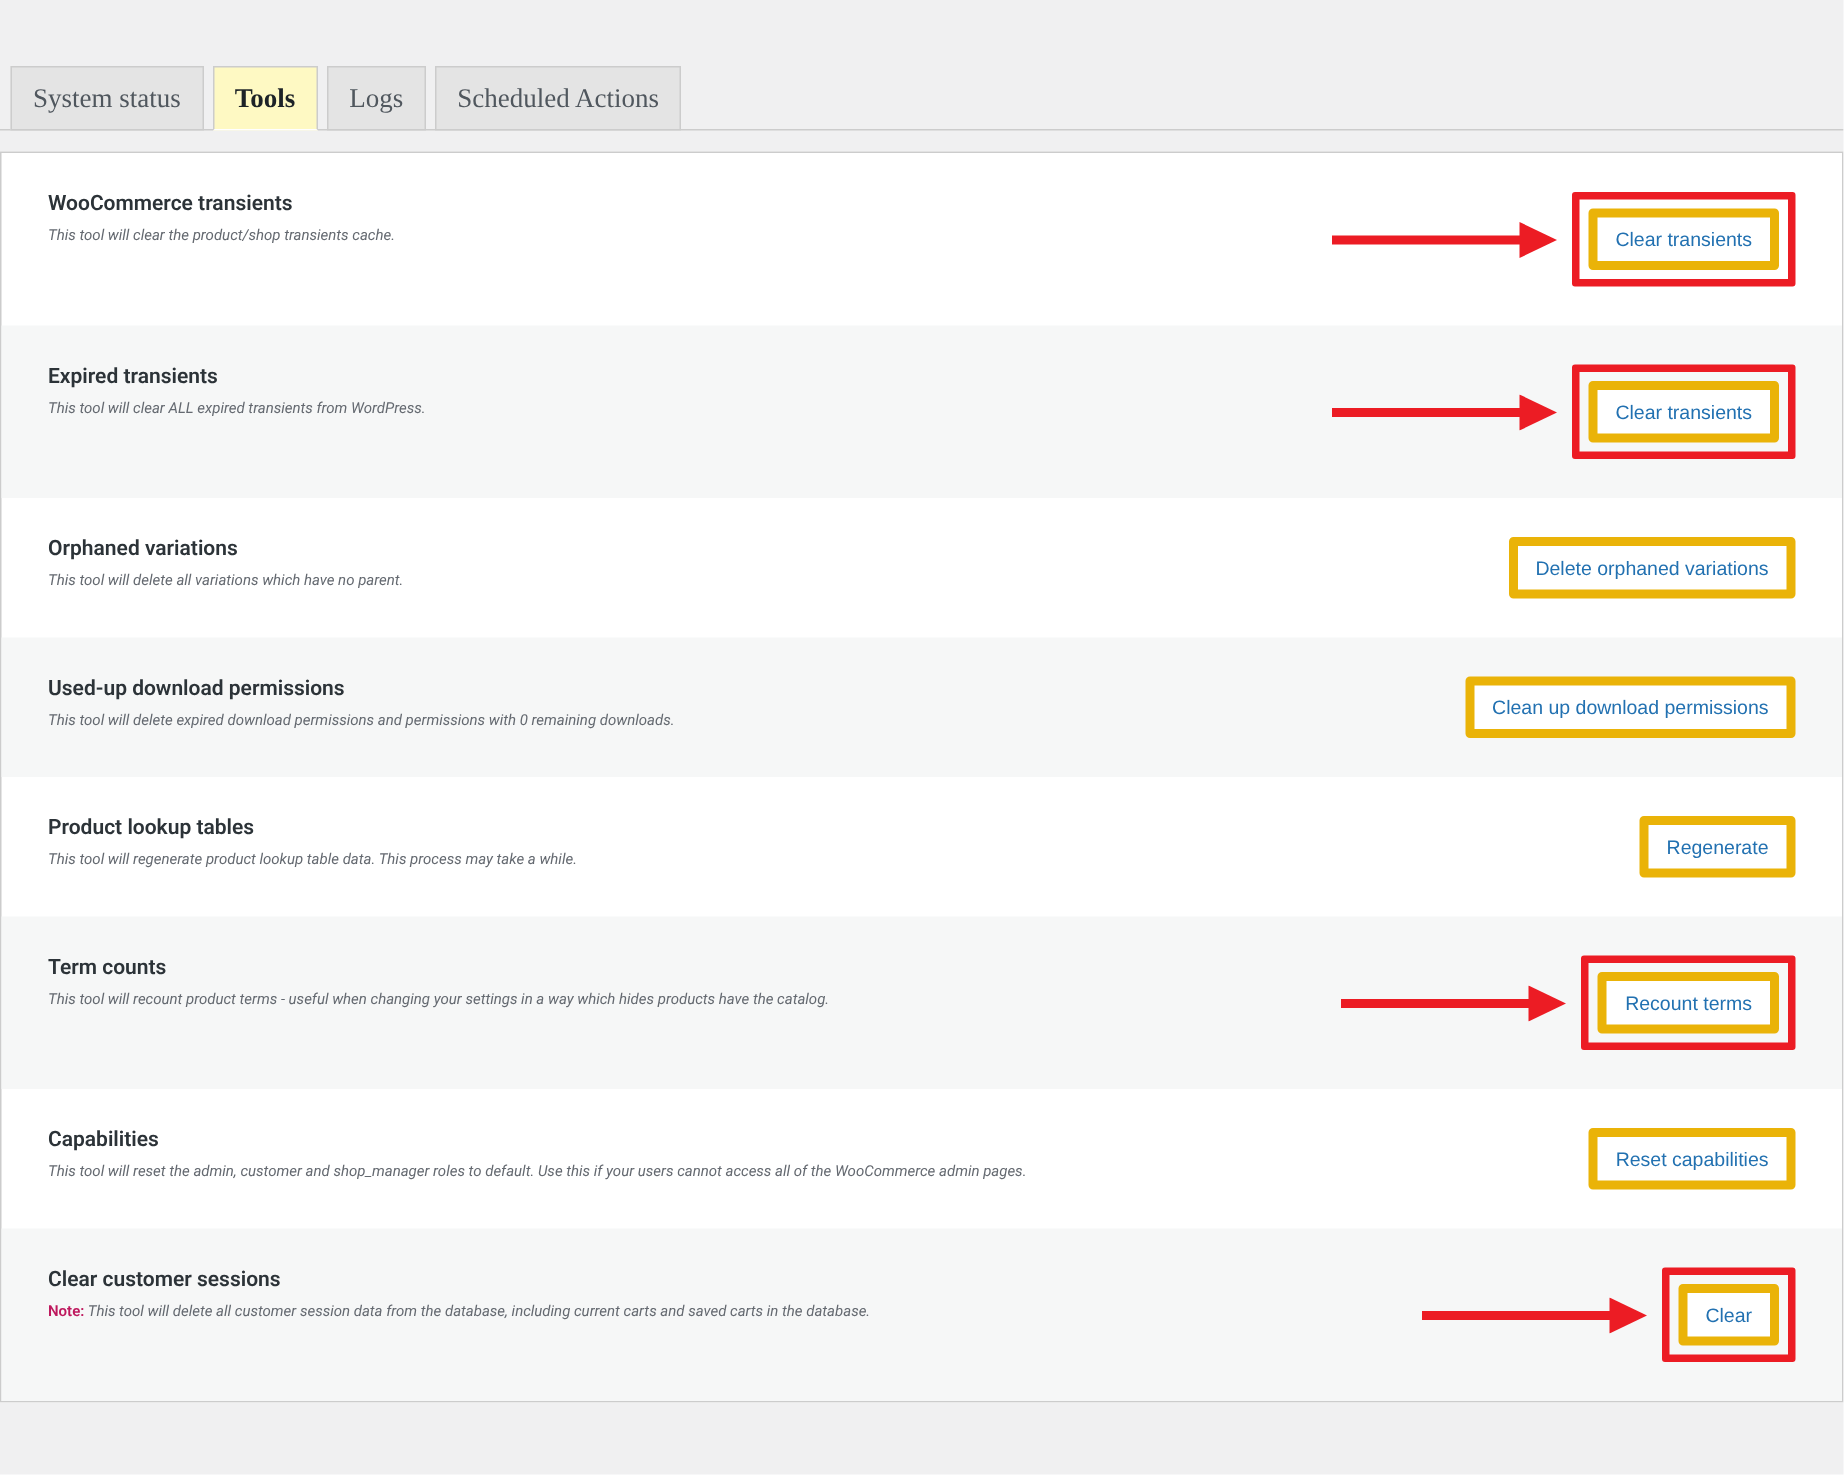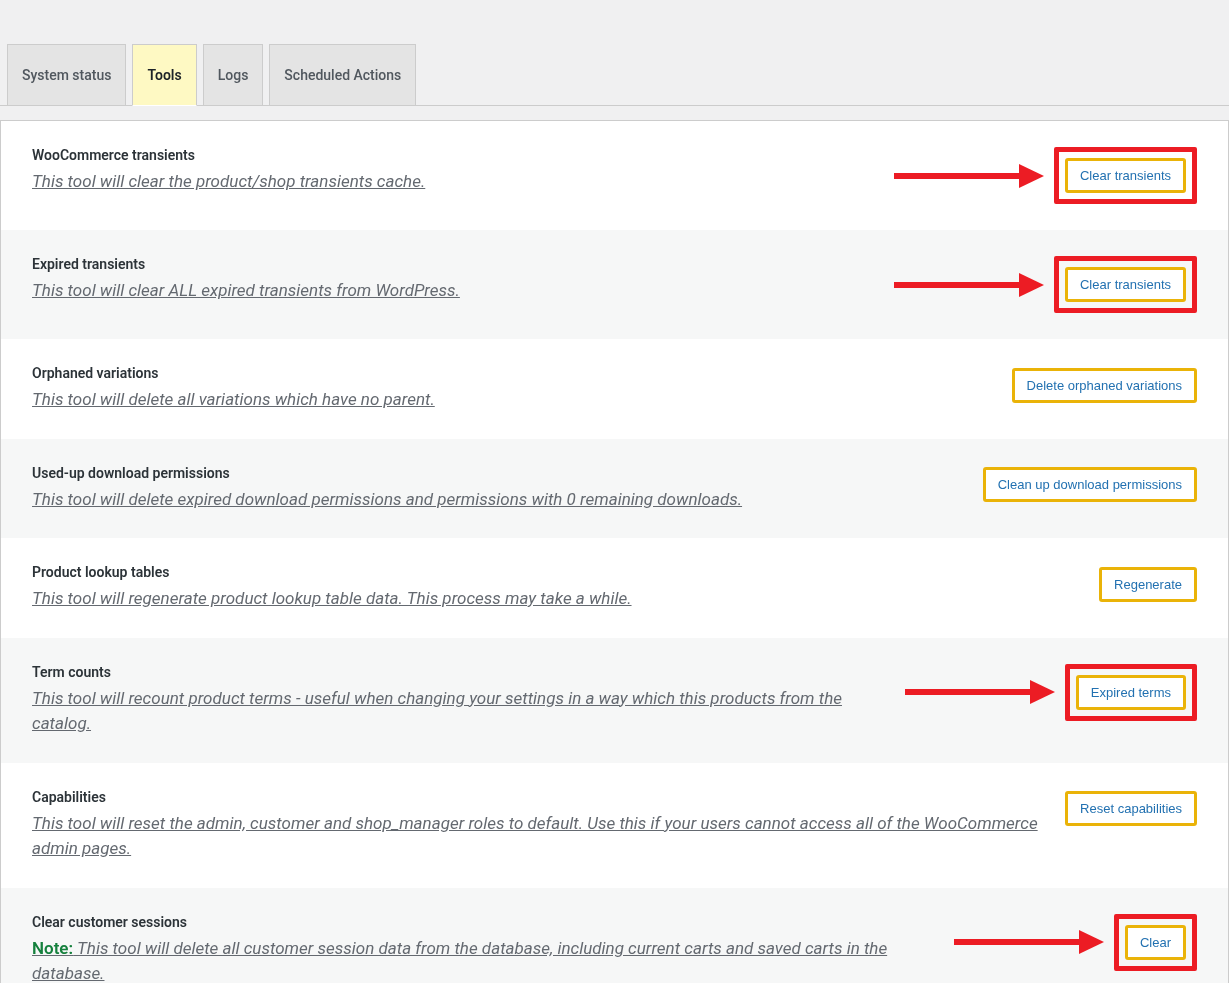--- a/index.html
+++ b/index.html
@@ -11,28 +11,29 @@
     width: 1229px;
   }
   .tabs {
     display: flex;
     padding: 43px 7px 0 7px;
     border-bottom: 1px solid #ccc;
   }
   .tab {
     background: #e4e4e4;
     border: 1px solid #ccc;
-    padding: 22px 14px;
+    padding: 10px 14px;
     margin-right: 6px;
-    font-size: 14px;
+    font-size: 18px;
     color: #50575e;
     cursor: pointer;
     position: relative;
     bottom: -1px;
     font-weight: 500;
+    font-family: Liberation Serif, serif;
   }
   .tab.active {
     background: #fef9c3;
     border-bottom-color: #fff;
     color: #1d2327;
     font-weight: 600;
   }
   .panel {
     margin: 14px 0 0 0;
     border: 1px solid #ccc;
@@ -52,37 +53,36 @@
   }
   .row-title {
     font-size: 14px;
     font-weight: 600;
     color: #2c3338;
     margin-bottom: 6px;
   }
   .row-desc {
     font-style: italic;
     color: #646970;
-    font-size: 17px;
+    font-size: 10px;
     line-height: 1.5;
-    text-decoration: underline;
   }
   .row-desc .note {
-    color: #15803d;
+    color: #be185d;
     font-weight: 600;
     font-style: normal;
   }
   .row-right {
     display: flex;
     align-items: center;
     min-height: 40px;
   }
   .wc-btn {
     background: #fff;
-    border: 3px solid #eab308;
+    border: 6px solid #eab308;
     color: #2271b1;
     padding: 7px 12px;
     font-size: 13px;
     border-radius: 3px;
     cursor: pointer;
     white-space: nowrap;
   }
   .highlight-box {
     border: 5px solid #ec1c24;
     padding: 6px;
@@ -153,28 +153,28 @@
         <div class="row-title">Product lookup tables</div>
         <div class="row-desc"><span>This tool will regenerate product lookup table data. This process may take a while.</span></div>
       </div>
       <div class="row-right">
         <button class="wc-btn">Regenerate</button>
       </div>
     </div>
     <div class="row alt">
       <div class="row-left">
         <div class="row-title">Term counts</div>
-        <div class="row-desc"><span>This tool will recount product terms - useful when changing your settings in a way which this products from the catalog.</span></div>
+        <div class="row-desc"><span>This tool will recount product terms - useful when changing your settings in a way which hides products have the catalog.</span></div>
       </div>
       <div class="row-right">
         <svg class="arrow" width="150" height="24" viewBox="0 0 150 24">
           <line x1="0" y1="12" x2="130" y2="12" stroke="#ec1c24" stroke-width="6"></line>
           <polygon points="125,0 150,12 125,24" fill="#ec1c24"></polygon>
         </svg>
-        <div class="highlight-box"><button class="wc-btn">Expired terms</button></div>
+        <div class="highlight-box"><button class="wc-btn">Recount terms</button></div>
       </div>
     </div>
     <div class="row">
       <div class="row-left">
         <div class="row-title">Capabilities</div>
         <div class="row-desc"><span>This tool will reset the admin, customer and shop_manager roles to default. Use this if your users cannot access all of the WooCommerce admin pages.</span></div>
       </div>
       <div class="row-right">
         <button class="wc-btn">Reset capabilities</button>
       </div>

